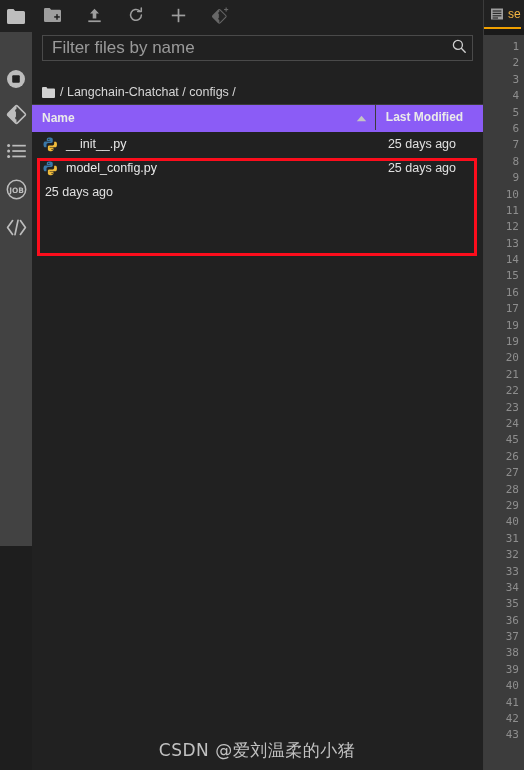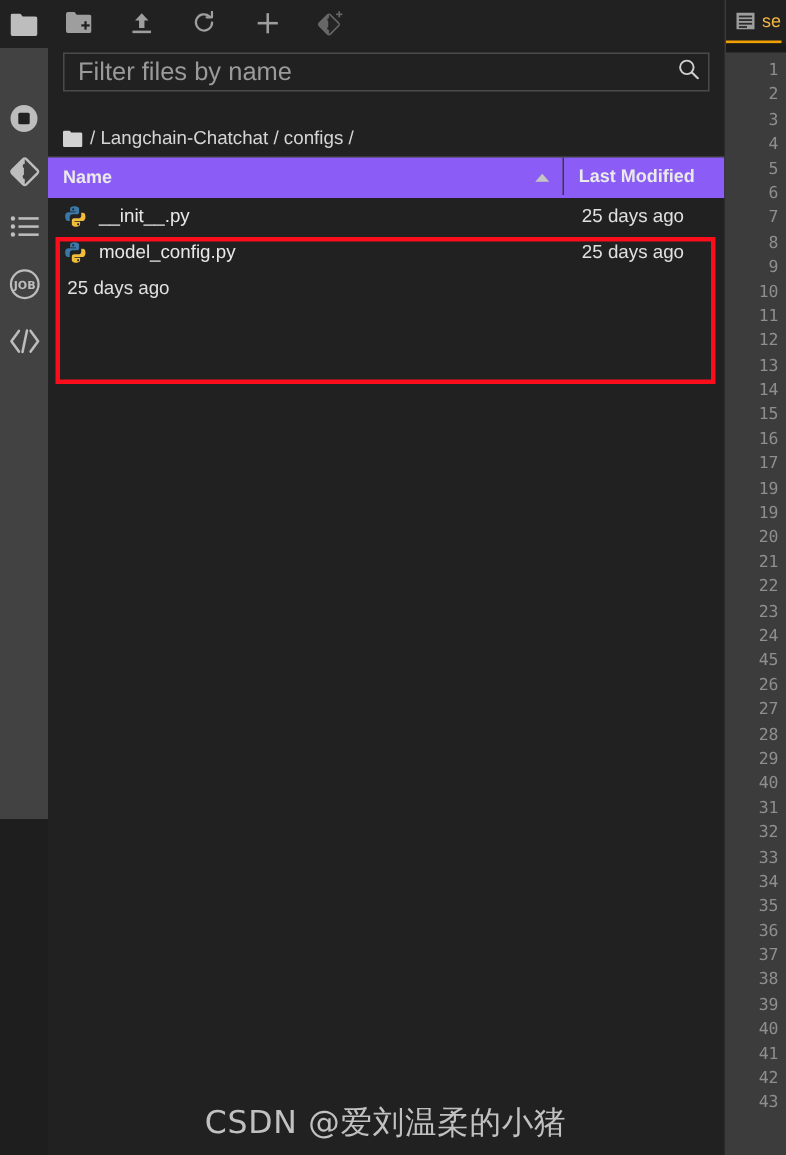--- a/index.html
+++ b/index.html
@@ -248,21 +248,21 @@
     flex: 0 0 6px;
   }
 
   
   .watermark {
     position: absolute;
     left: 0;
     right: 0;
     bottom: 8px;
     text-align: center;
-    font-size: 21px;
+    font-size: 17px;
     color: #d8d8d8;
     opacity: 0.88;
     letter-spacing: 0.5px;
     z-index: 30;
     pointer-events: none;
     font-family: "DejaVu Sans", sans-serif;
     padding-right: 10px;
   }
 </style>
 </head>

